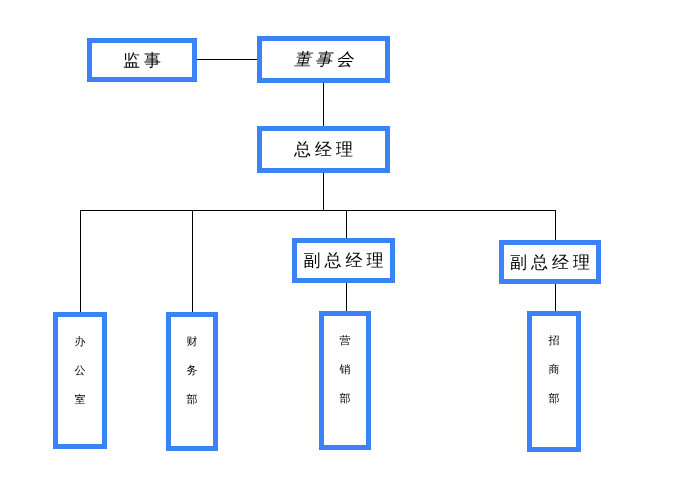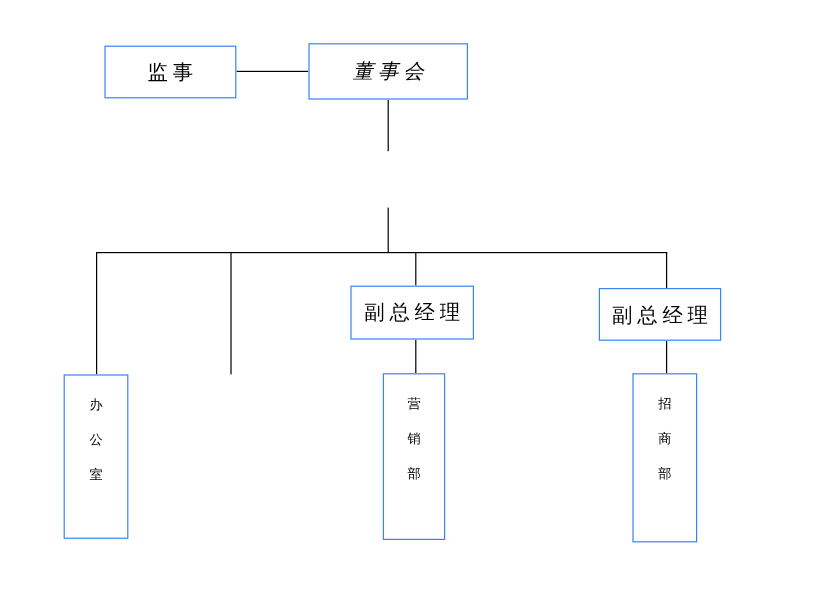--- a/index.html
+++ b/index.html
@@ -12,21 +12,21 @@
     width: 678px;
     height: 499px;
     background: #ffffff;
     font-family: "DejaVu Sans", "Liberation Sans", sans-serif;
     color: #000000;
     overflow: hidden;
   }
   .node {
     position: absolute;
     box-sizing: border-box;
-    border: 1px solid #3b82f6;
+    border: 5px solid #3b82f6;
     background: #ffffff;
   }
   .h-node {
     display: flex;
     align-items: center;
     justify-content: center;
     font-size: 17px;
     letter-spacing: 4px;
     padding-left: 4px; 
     white-space: nowrap;
@@ -85,29 +85,33 @@
   <div class="line" id="line-drop-finance"></div>
   <div class="line" id="line-drop-deputy1"></div>
   <div class="line" id="line-drop-deputy2"></div>
   <div class="line" id="line-deputy1-mkt"></div>
   <div class="line" id="line-deputy2-inv"></div>
 
   <div class="node h-node" id="node-supervisor">监事</div>
 
   <div class="node h-node" id="node-board">董事会</div>
 
+  <div class="node h-node" id="node-gm">总经理</div>
 
   <div class="node h-node" id="node-deputy1">副总经理</div>
 
   <div class="node h-node" id="node-deputy2">副总经理</div>
 
   <div class="node v-node" id="node-office">
     <span class="v-text">办公室</span>
   </div>
 
+  <div class="node v-node" id="node-finance">
+    <span class="v-text">财务部</span>
+  </div>
 
   <div class="node v-node" id="node-marketing">
     <span class="v-text">营销部</span>
   </div>
 
   <div class="node v-node" id="node-investment">
     <span class="v-text">招商部</span>
   </div>
 
 </div>

